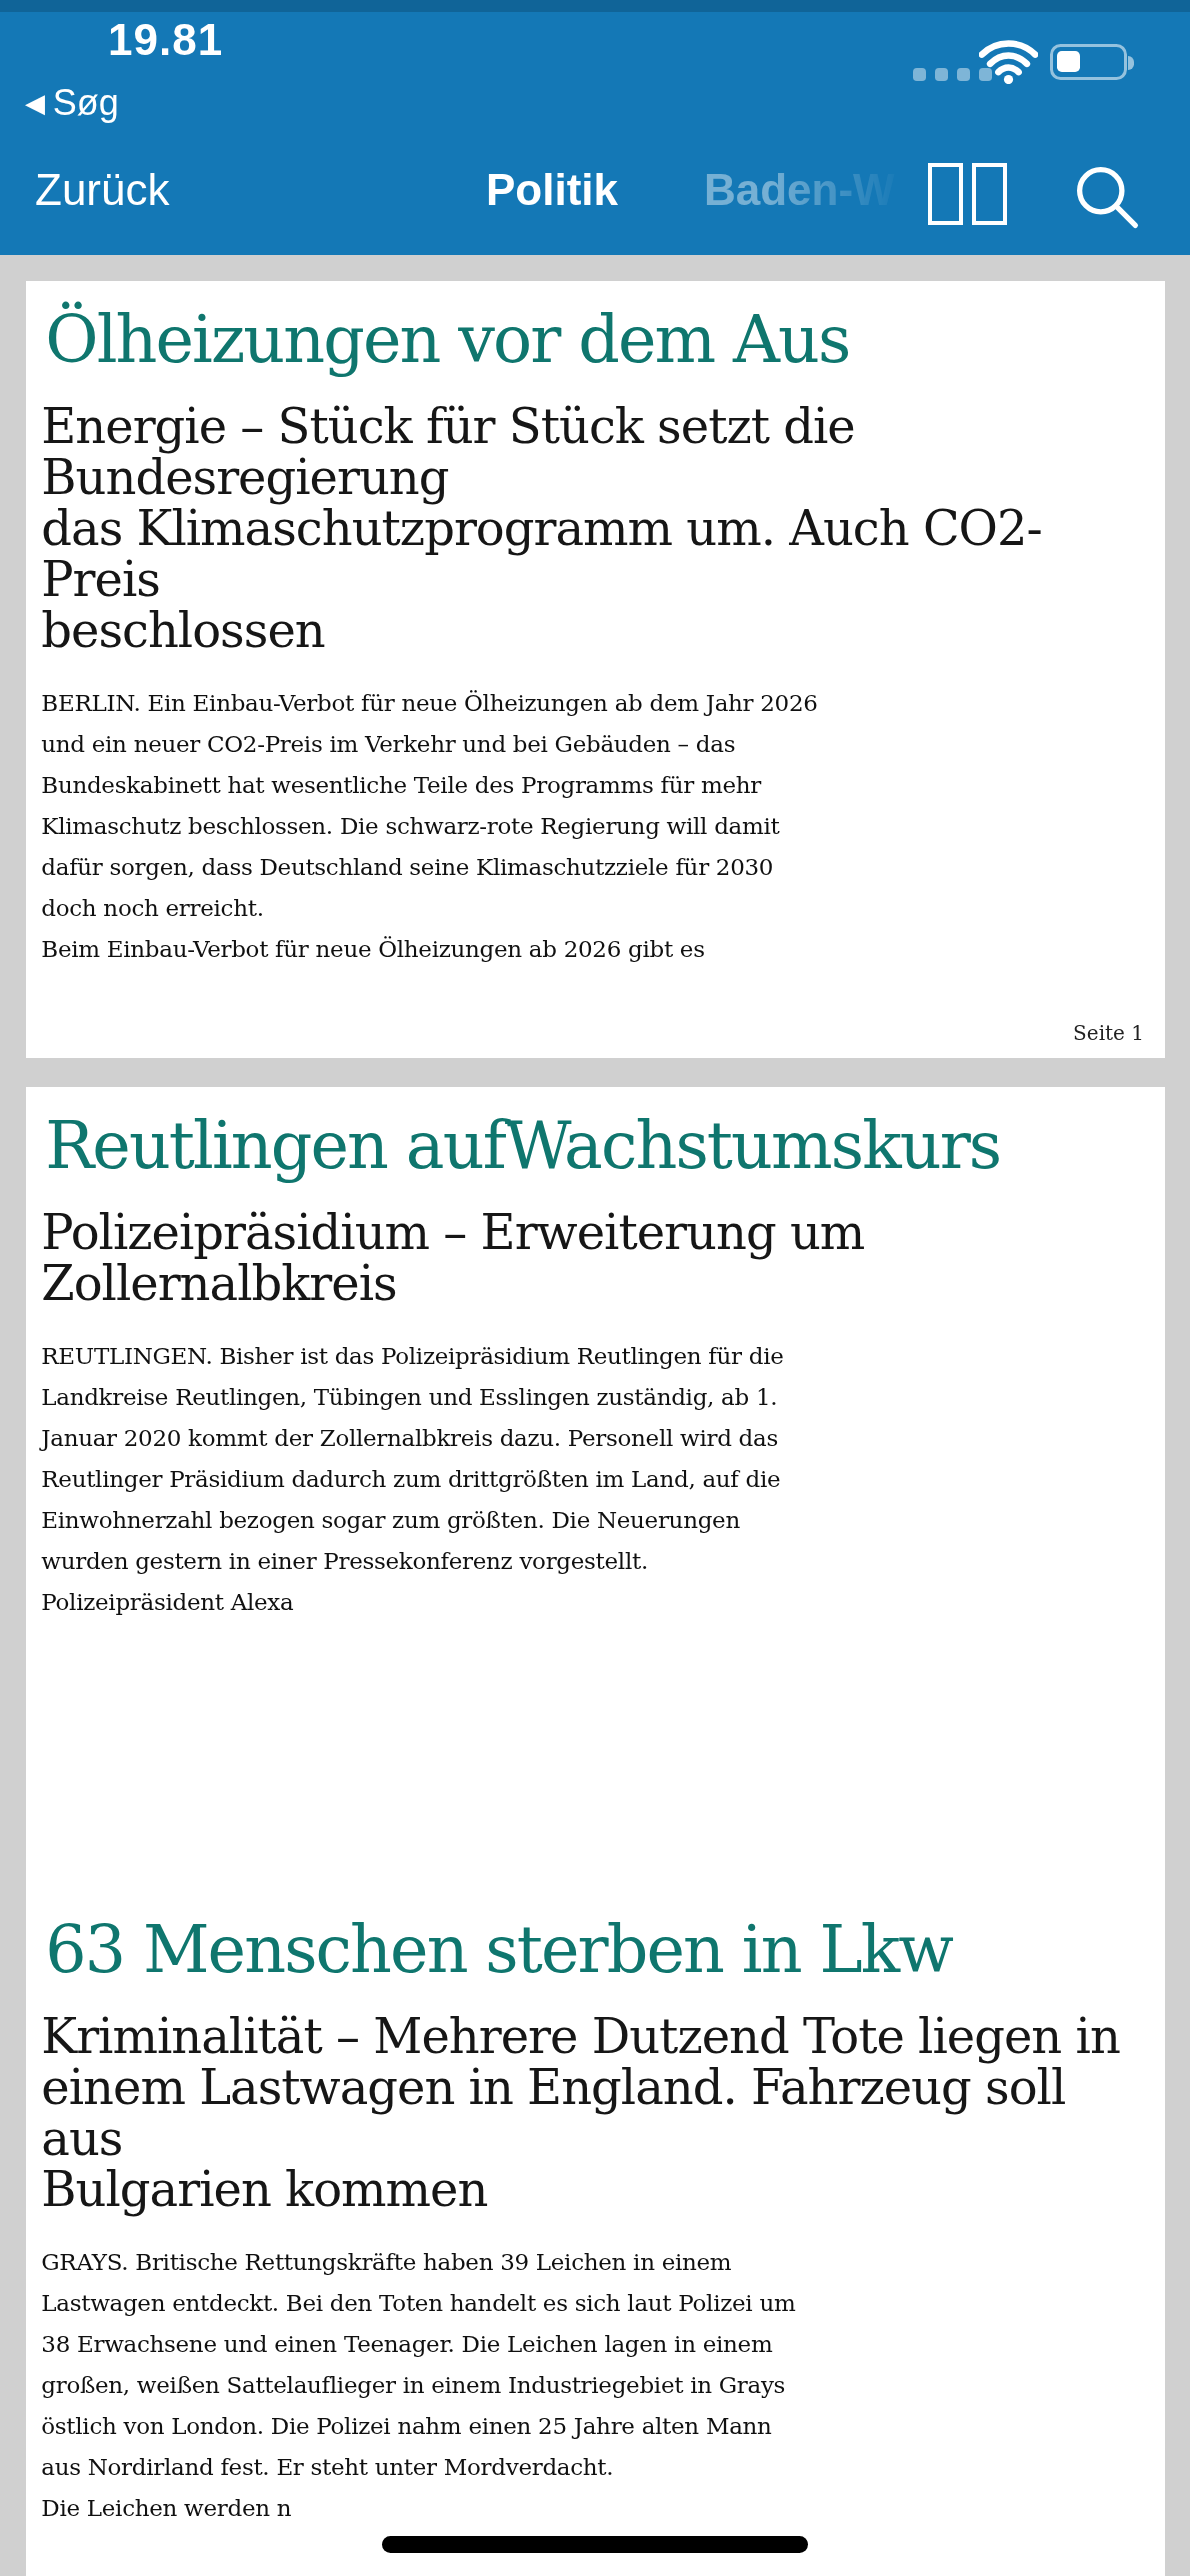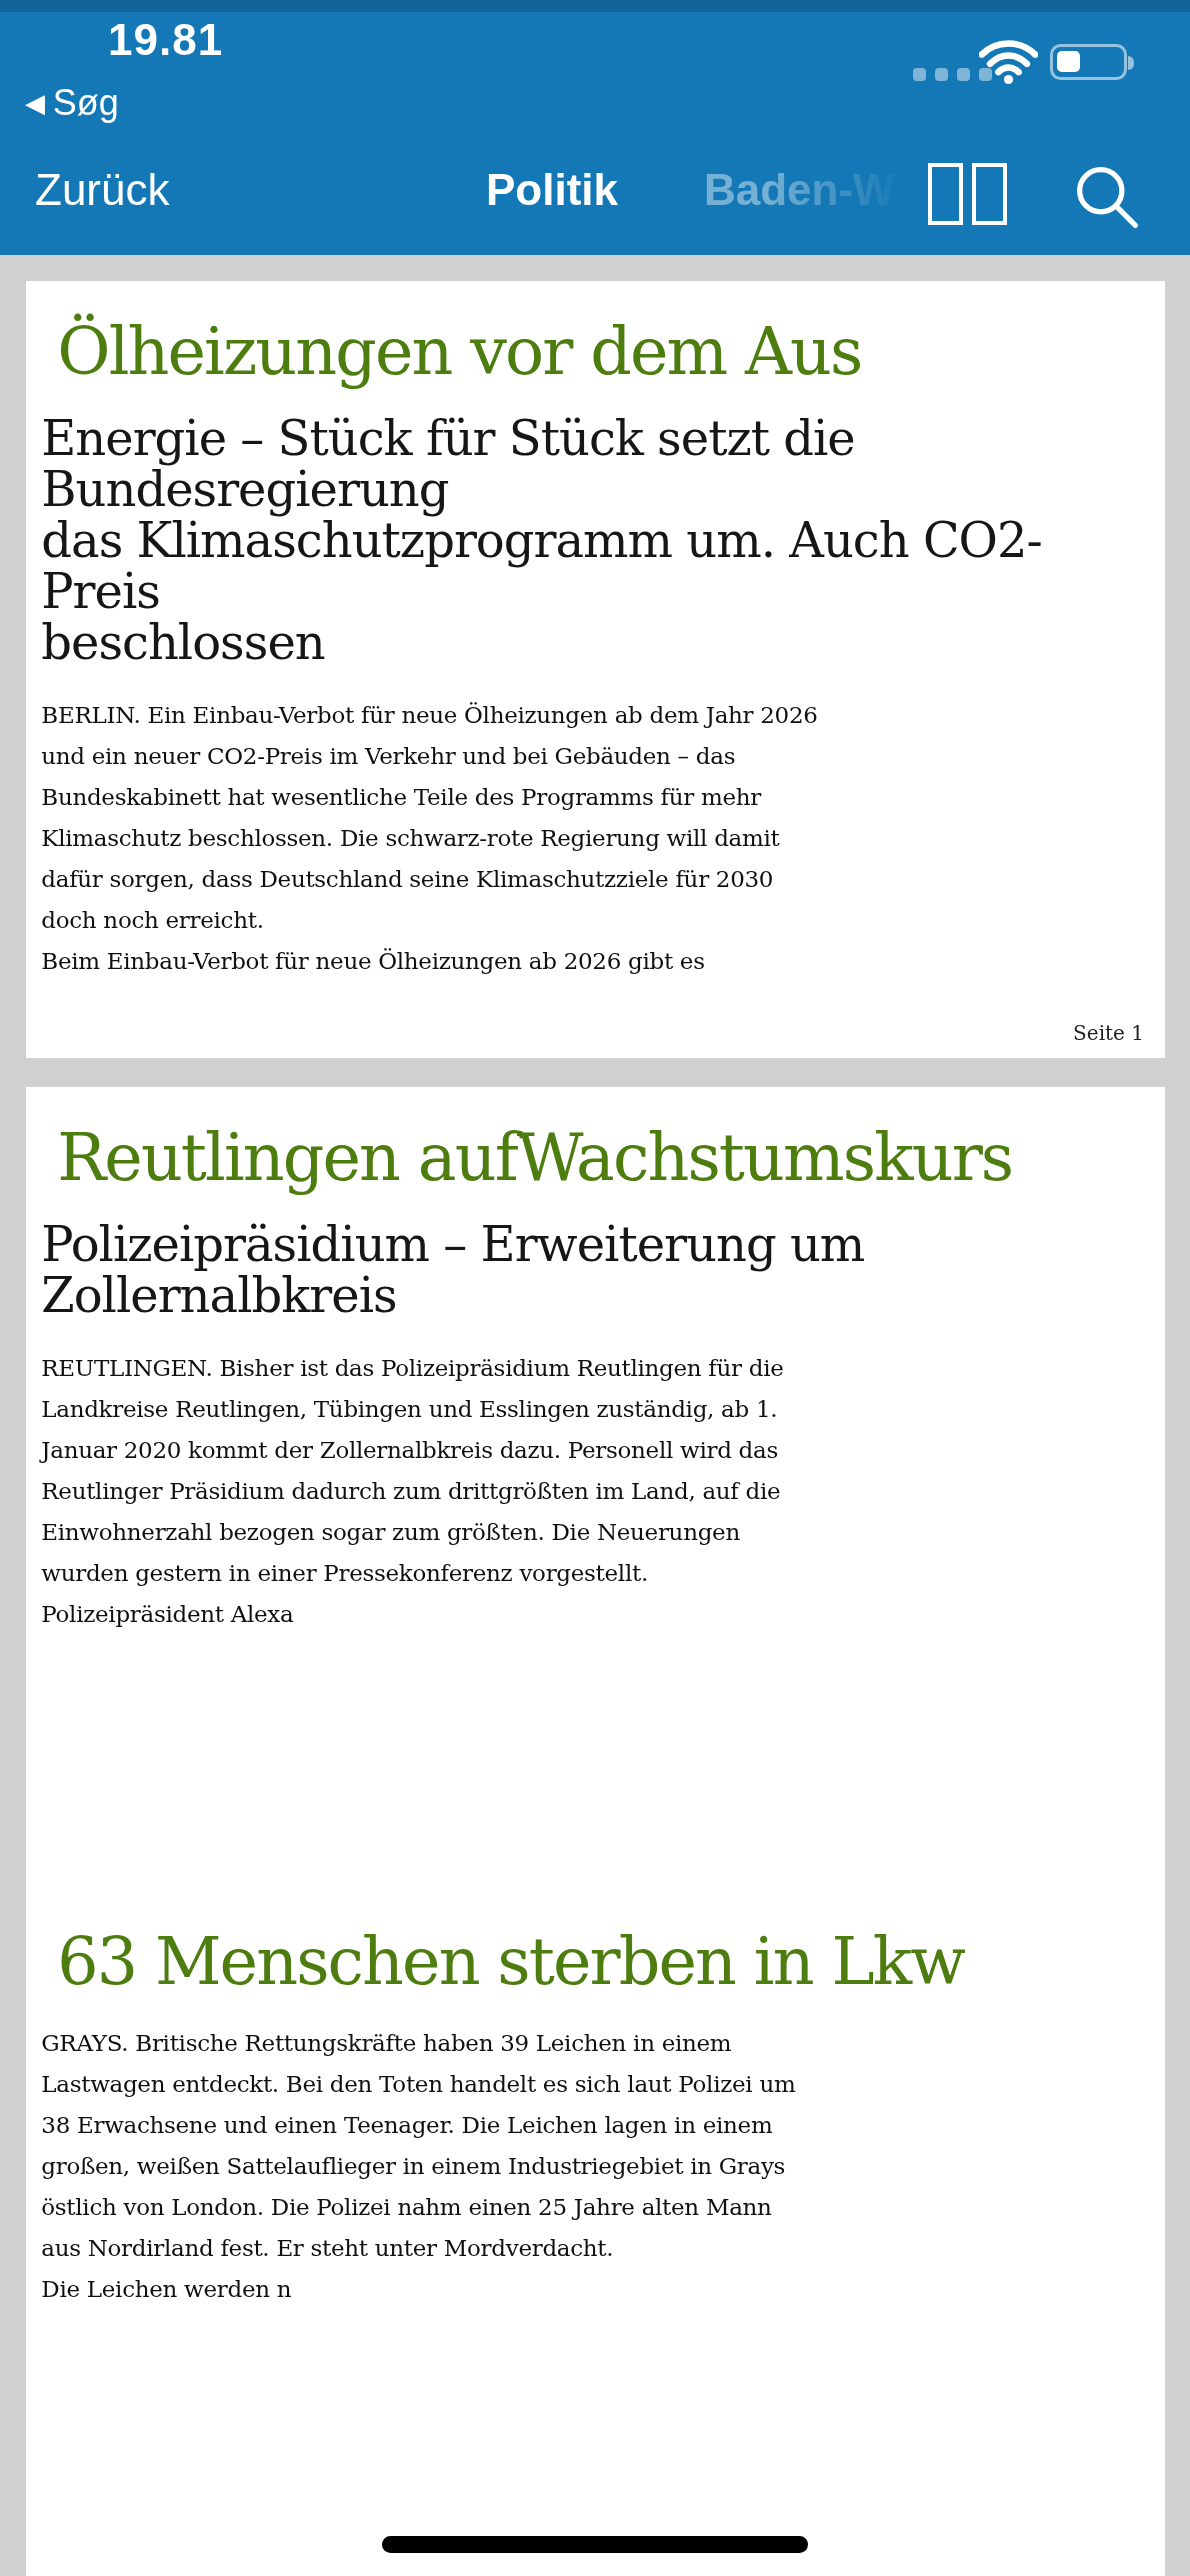--- a/index.html
+++ b/index.html
@@ -48,23 +48,23 @@
   .search{position:absolute;left:1071px;top:161px;}
   
   .card{
     position:absolute;left:26px;width:1139px;background:#fff;
     box-sizing:border-box;padding:0 15.3px;
   }
   .card.c1{top:281px;height:777px;}
   .card.c2{top:1087px;height:896px;}
   .card.c3{top:1891px;height:777px;}
   .a-title{
-    font-family:"DejaVu Serif", serif;font-weight:400;color:#4d7c0f;
+    font-family:"DejaVu Serif", serif;font-weight:400;color:#0f766e;
     font-size:65px;line-height:1.05;letter-spacing:-1.9px;
-    margin:16px;padding-top:21px;white-space:pre-line;
+    margin:4px;padding-top:21px;white-space:pre-line;
   }
   .a-subtitle{
     font-family:"DejaVu Serif", serif;color:#161616;
     font-size:48px;line-height:51px;letter-spacing:-1px;
     margin-top:27px;white-space:pre-line;
   }
   .a-body{
     font-family:"DejaVu Serif", serif;color:#101010;
     font-size:23px;line-height:41px;letter-spacing:-0.3px;
     margin-top:27px;white-space:pre-line;
@@ -155,20 +155,23 @@
 Januar 2020 kommt der Zollernalbkreis dazu. Personell wird das
 Reutlinger Präsidium dadurch zum drittgrößten im Land, auf die
 Einwohnerzahl bezogen sogar zum größten. Die Neuerungen
 wurden gestern in einer Pressekonferenz vorgestellt.
 Polizeipräsident Alexa</div>
     <div class="a-page">Seite 1</div>
   </div>
 
   <div class="card c3">
     <h1 class="a-title">63 Menschen sterben in Lkw</h1>
+    <div class="a-subtitle">Kriminalität – Mehrere Dutzend Tote liegen in
+einem Lastwagen in England. Fahrzeug soll aus
+Bulgarien kommen</div>
     <div class="a-body">GRAYS. Britische Rettungskräfte haben 39 Leichen in einem
 Lastwagen entdeckt. Bei den Toten handelt es sich laut Polizei um
 38 Erwachsene und einen Teenager. Die Leichen lagen in einem
 großen, weißen Sattelauflieger in einem Industriegebiet in Grays
 östlich von London. Die Polizei nahm einen 25 Jahre alten Mann
 aus Nordirland fest. Er steht unter Mordverdacht.
 Die Leichen werden n</div>
     <div class="a-page"></div>
   </div>
 

